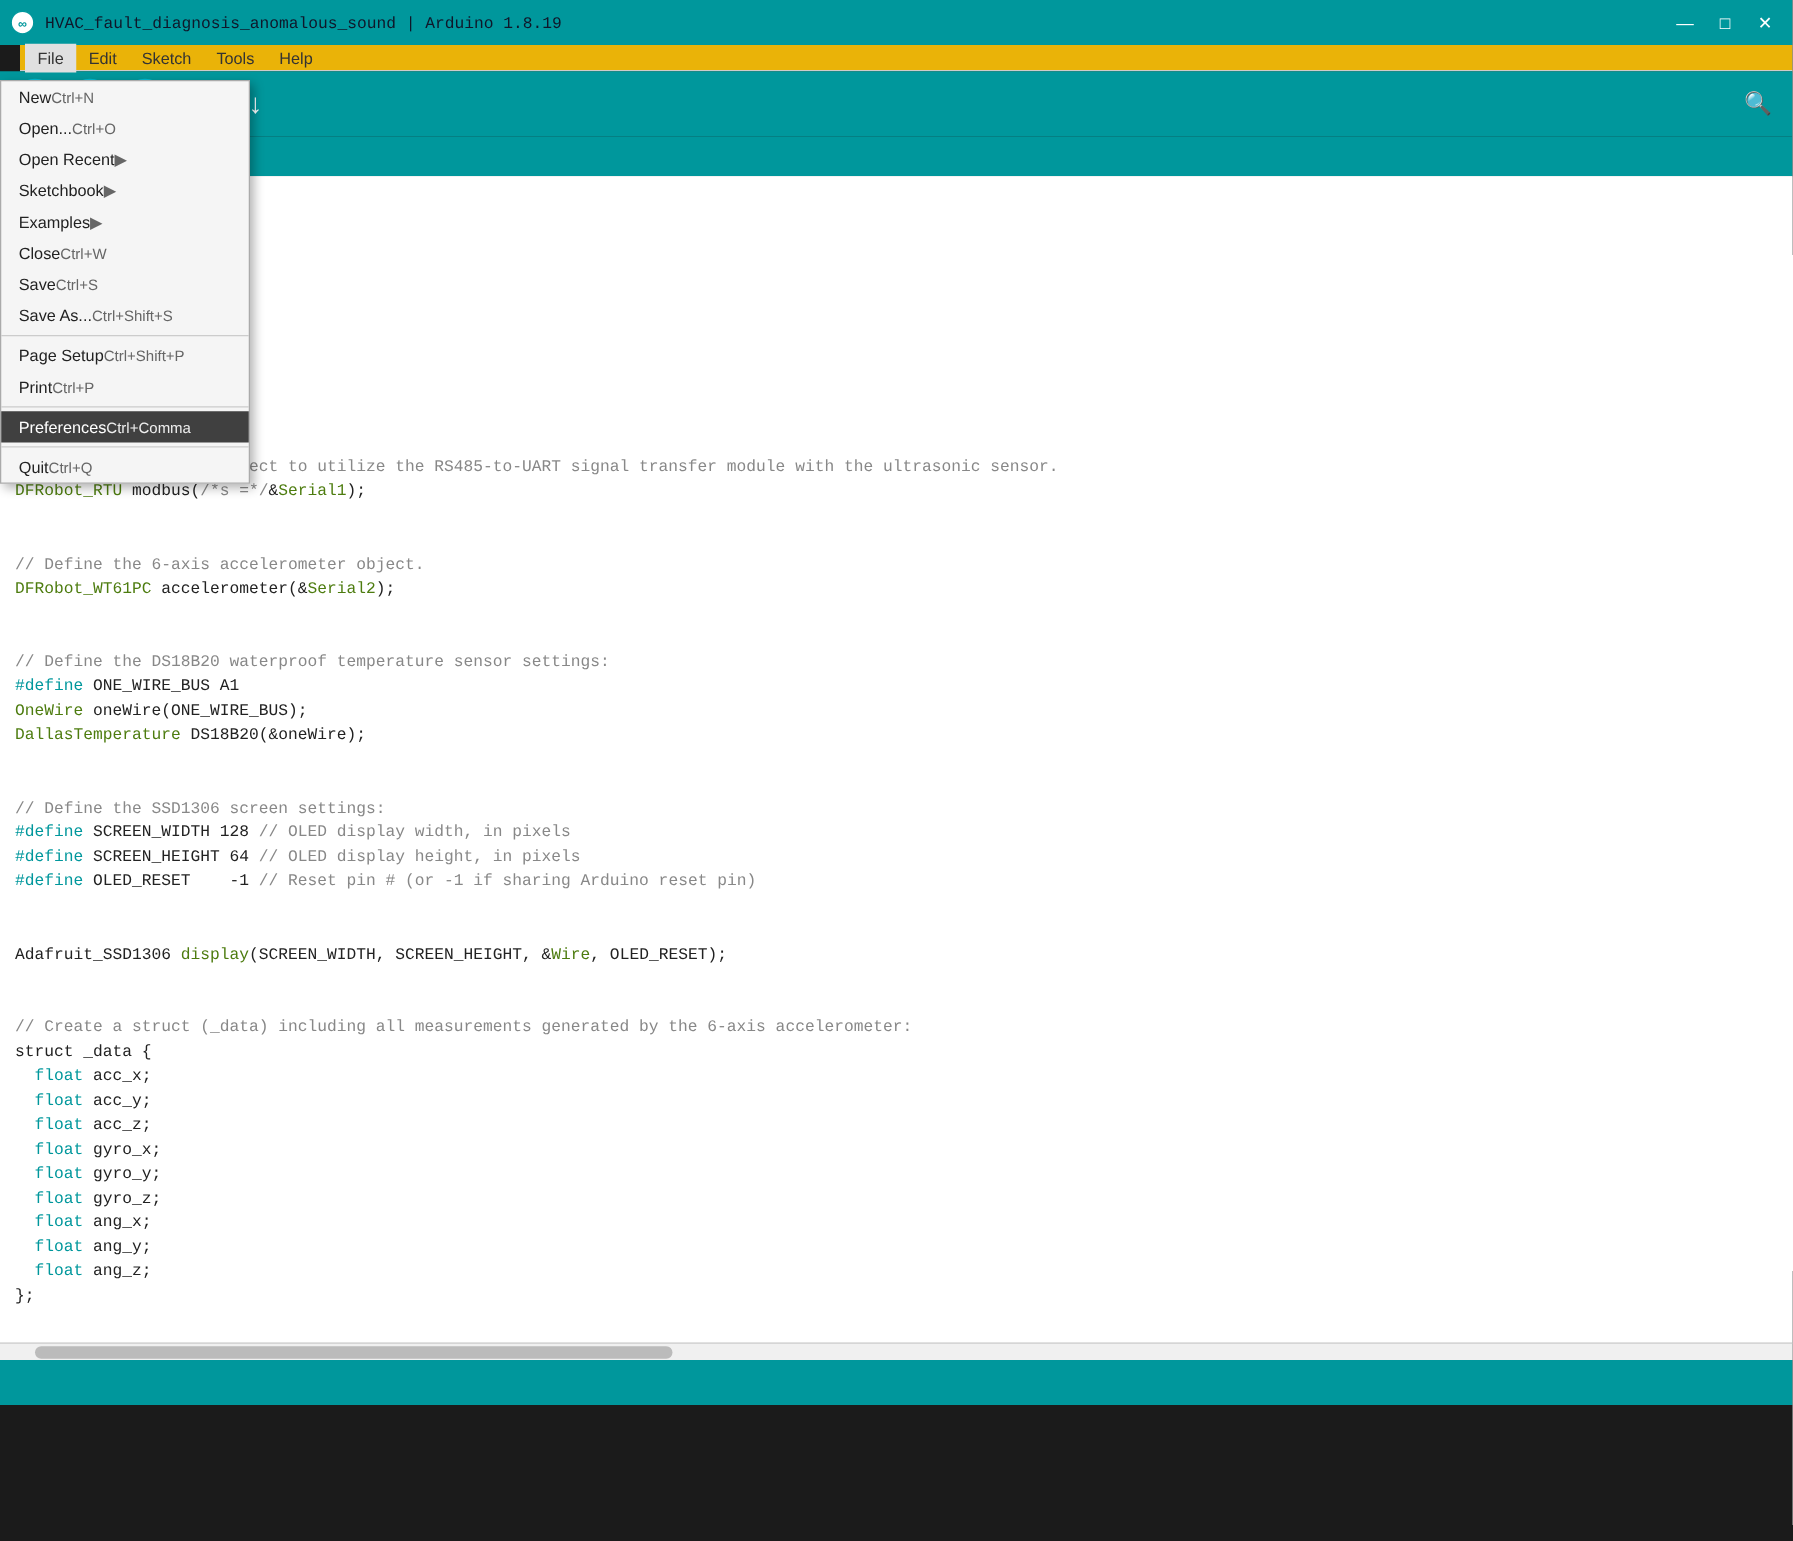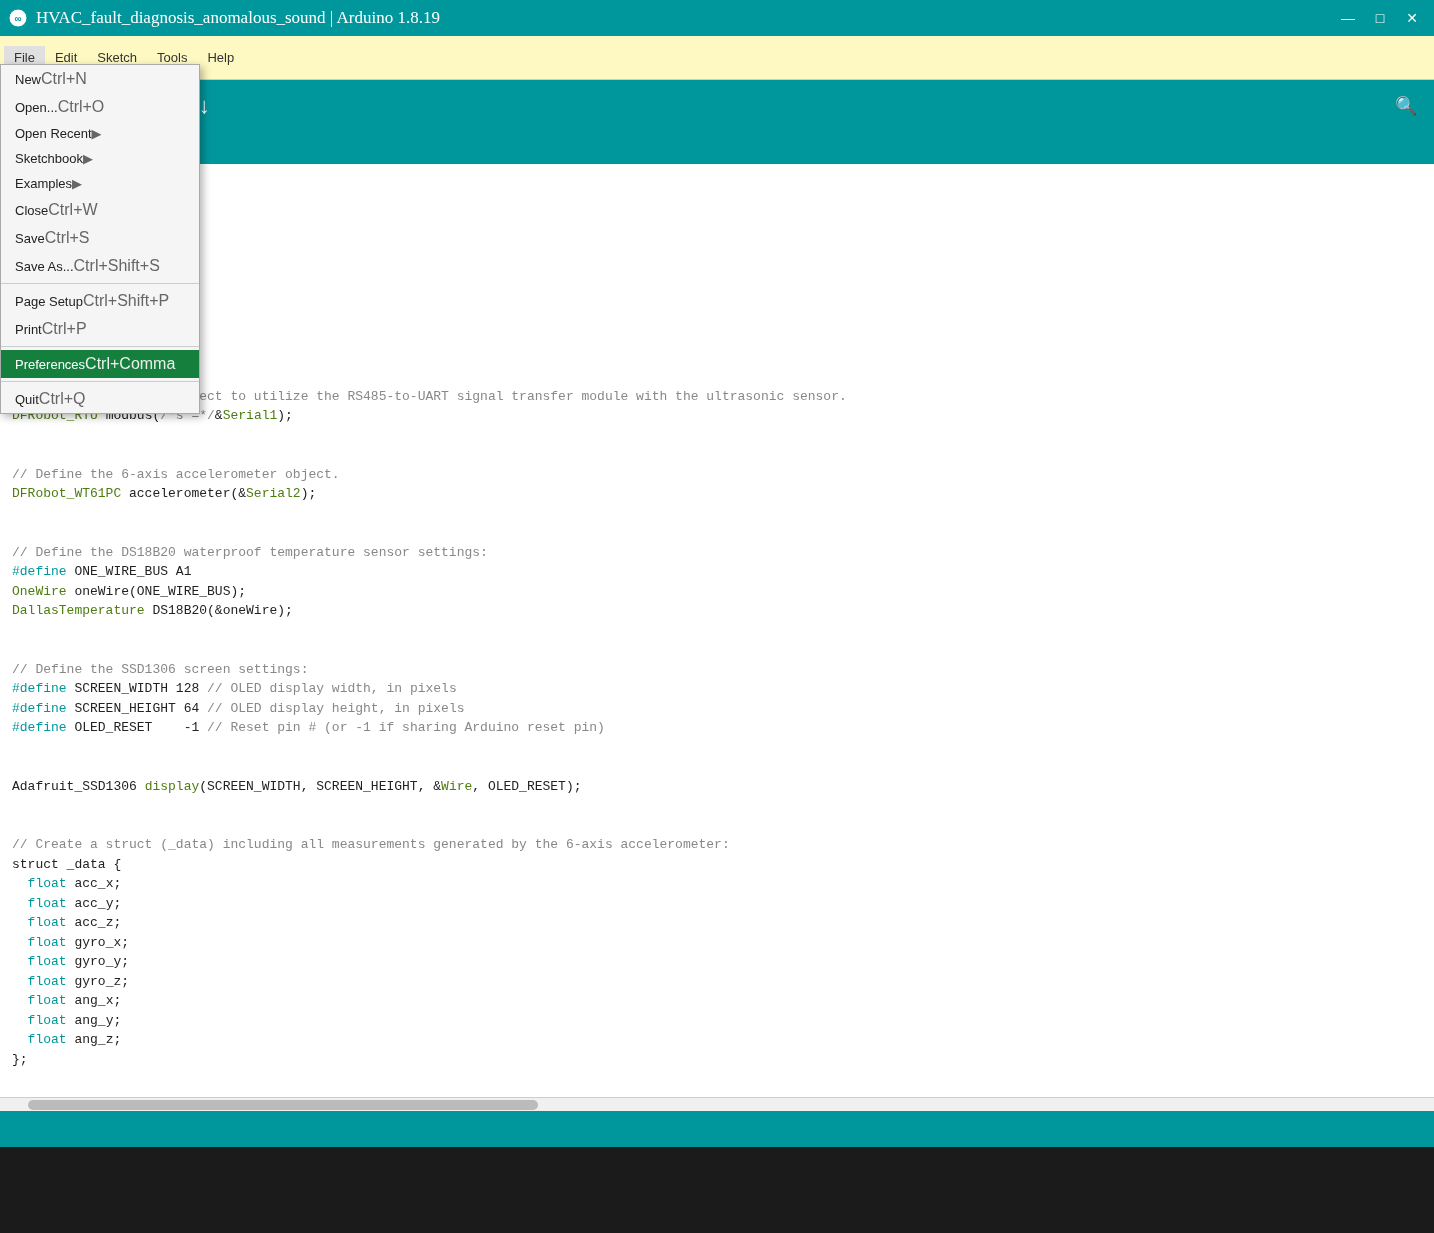--- a/index.html
+++ b/index.html
@@ -39,26 +39,27 @@
       color: #fff;
       font-size: 14px;
       cursor: pointer;
       display: flex;
       align-items: center;
       justify-content: center;
     }
 
     
     #menu-bar {
-      background: #fef9c3;
-      height: 44px;
+      background: #eab308;
+      height: 21px;
       display: flex;
       align-items: center;
       padding: 0 4px;
       border-bottom: 1px solid #ccc;
+      margin-left: 16px;
     }
     .menu-item {
       padding: 4px 10px;
       font-size: 13px;
       font-family: Arial, sans-serif;
       cursor: pointer;
       color: #333;
       position: relative;
     }
     .menu-item.active { background: #e0e0e0; }
@@ -78,26 +79,26 @@
     }
     .dd-item {
       display: flex;
       justify-content: flex-start;
       align-items: center;
       padding: 5px 14px;
       cursor: pointer;
       color: #222;
     }
     .dd-item.highlighted {
-      background: #15803d;
+      background: #404040;
       color: #fff;
     }
     .dd-item .shortcut {
       color: #666;
-      font-size: 16px;
+      font-size: 12px;
     }
     .dd-item.highlighted .shortcut {
       color: #eee;
     }
     .dd-separator {
       height: 1px;
       background: #ccc;
       margin: 3px 0;
     }
     .dd-item .arrow { color: #666; }
@@ -233,21 +234,21 @@
 
 <div id="main-layout">
 
   <div id="title-bar">
     <div id="title-bar-left">
 
       <svg width="20" height="20" viewBox="0 0 20 20">
         <circle cx="10" cy="10" r="9" fill="#fff" stroke="#00979c" stroke-width="1"></circle>
         <text x="10" y="14" text-anchor="middle" font-size="10" fill="#00979c" font-family="Arial" font-weight="bold">∞</text>
       </svg>
-      <span style="color:#ffffff;font-size:17px;font-family:Liberation Serif, serif;">HVAC_fault_diagnosis_anomalous_sound | Arduino 1.8.19</span>
+      <span style="color:#0f172a;font-size:13px;font-family:Liberation Mono, monospace;">HVAC_fault_diagnosis_anomalous_sound | Arduino 1.8.19</span>
     </div>
     <div id="window-controls">
       <button class="win-btn">—</button>
       <button class="win-btn">□</button>
       <button class="win-btn" id="close-btn">✕</button>
     </div>
   </div>
 
   <div id="menu-bar">
     <div class="menu-item active">File</div>

